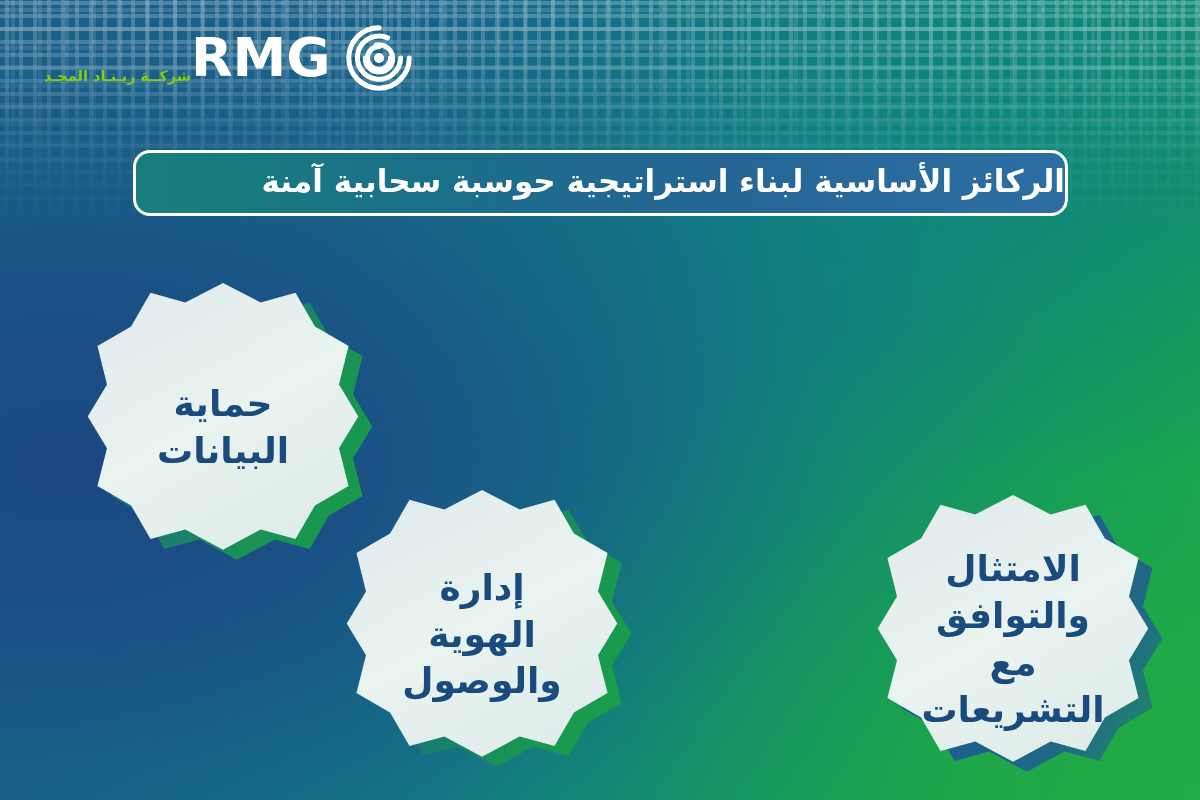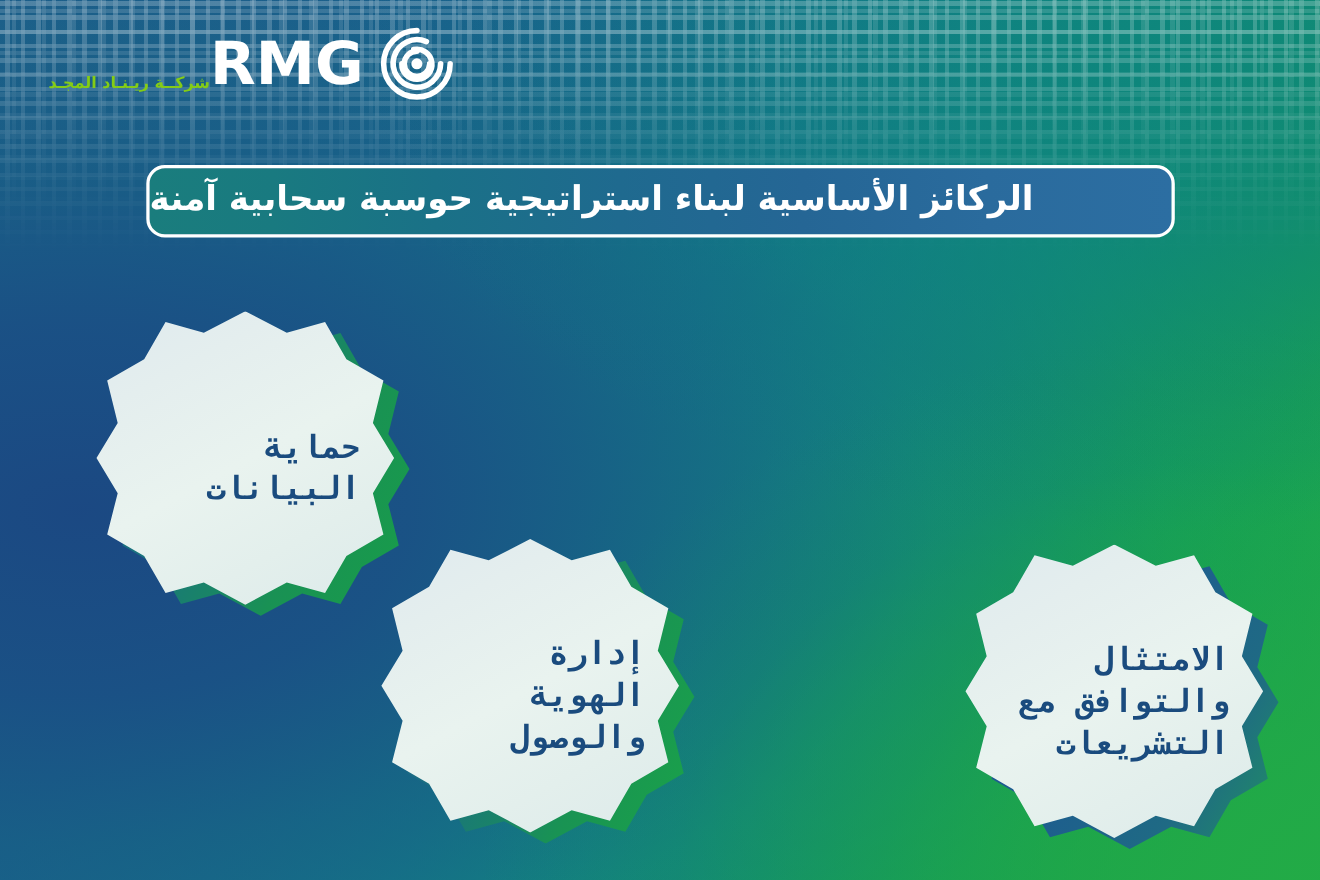--- a/index.html
+++ b/index.html
@@ -165,21 +165,21 @@
     position: absolute;
     left: 133px;
     top: 150px;
     width: 935px;
     height: 66px;
     border: 3px solid #ffffff;
     border-radius: 17px;
     background: linear-gradient(270deg, #2c6ea2 0%, #2a6b9d 18%, #256695 36%, #1f6a8f 54%, #1a7187 72%, #197a80 88%, #1a7d7d 100%);
     display: flex;
     align-items: center;
-    justify-content: flex-end;
+    justify-content: flex-start;
     box-sizing: border-box;
   }
   .title-text {
     color: #ffffff;
     font-size: 31px;
     font-weight: 700;
     white-space: nowrap;
     letter-spacing: 0px;
     line-height: 1;
     padding-bottom: 4px;
@@ -215,27 +215,26 @@
   }
   .badge-shadow { transform: translate(14px, 10px); }
   .badge-face {
     background: linear-gradient(152deg, #dfeaee 0%, #e4eeee 22%, #e9f3ef 48%, #e3efec 70%, #dbe9ea 100%);
     display: flex;
     align-items: center;
     justify-content: center;
   }
   .badge-label {
     color: #1a4b7e;
-    font-size: 29px;
+    font-size: 36px;
     font-weight: 700;
     line-height: 1.30;
-    text-align: right;
+    text-align: center;
     width: 72%;
     white-space: pre-line;
-    font-family: Liberation Mono, monospace;
   }
 
   
   #badge-data-protection { left: 78px; top: 283px; }
   #badge-data-protection .badge-shadow {
     background: linear-gradient(115deg, #1b5a8e 0%, #19757c 34%, #199154 64%, #18a047 100%);
   }
 
   #badge-infrastructure-security { left: 603px; top: 303px; }
   #badge-infrastructure-security .badge-shadow {

